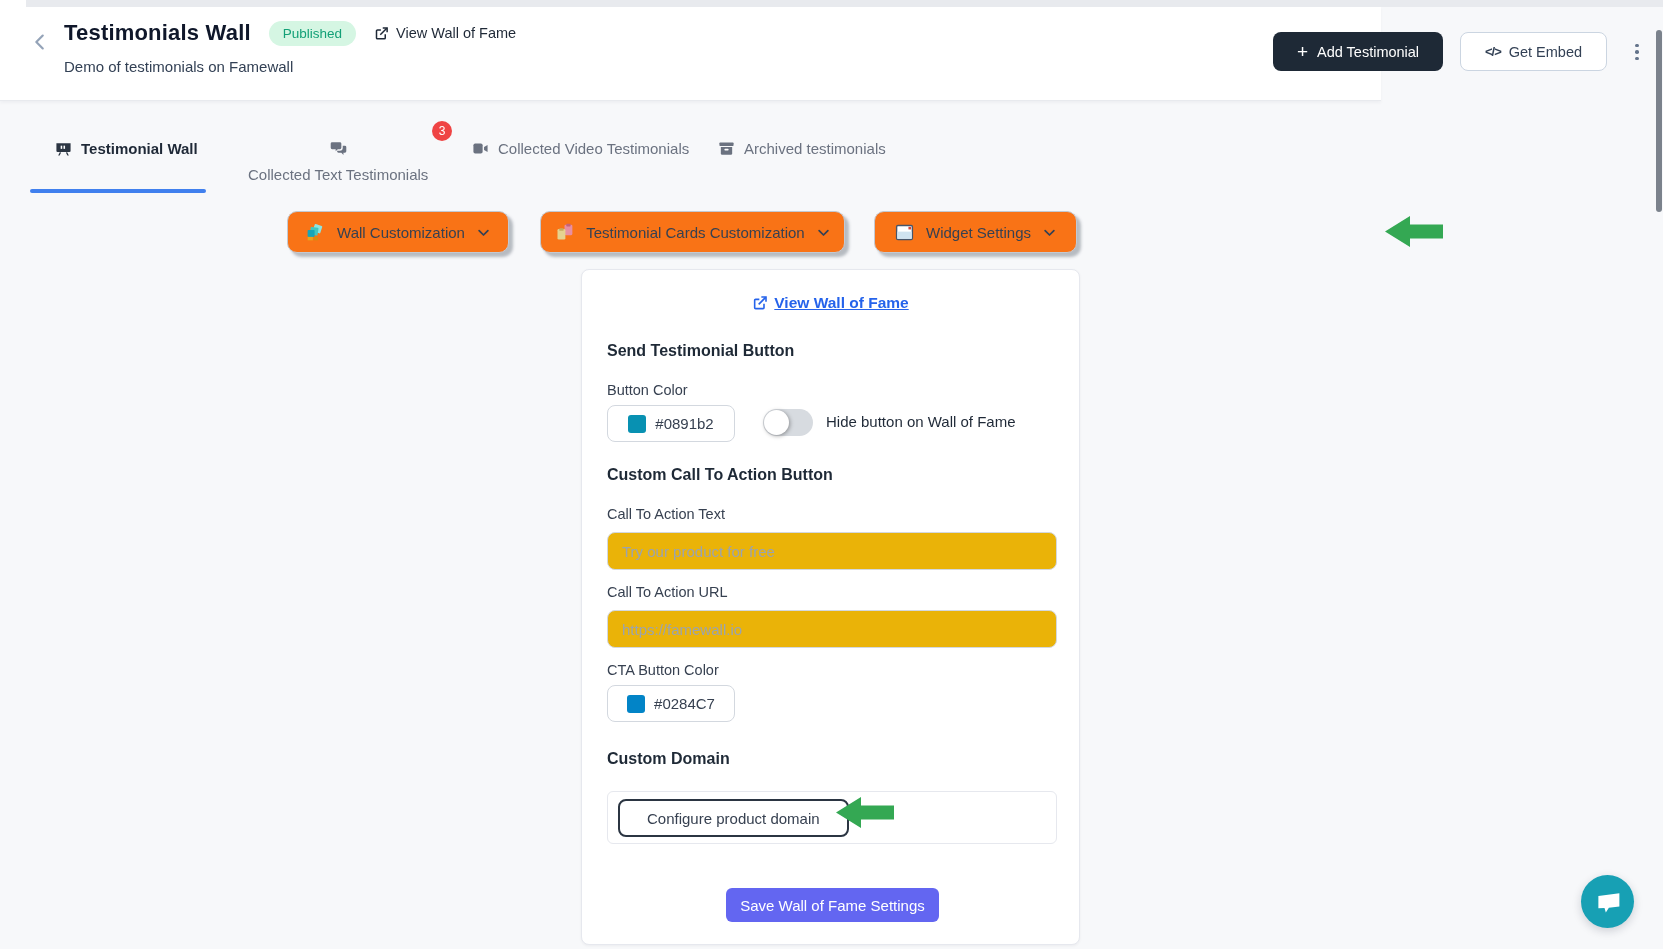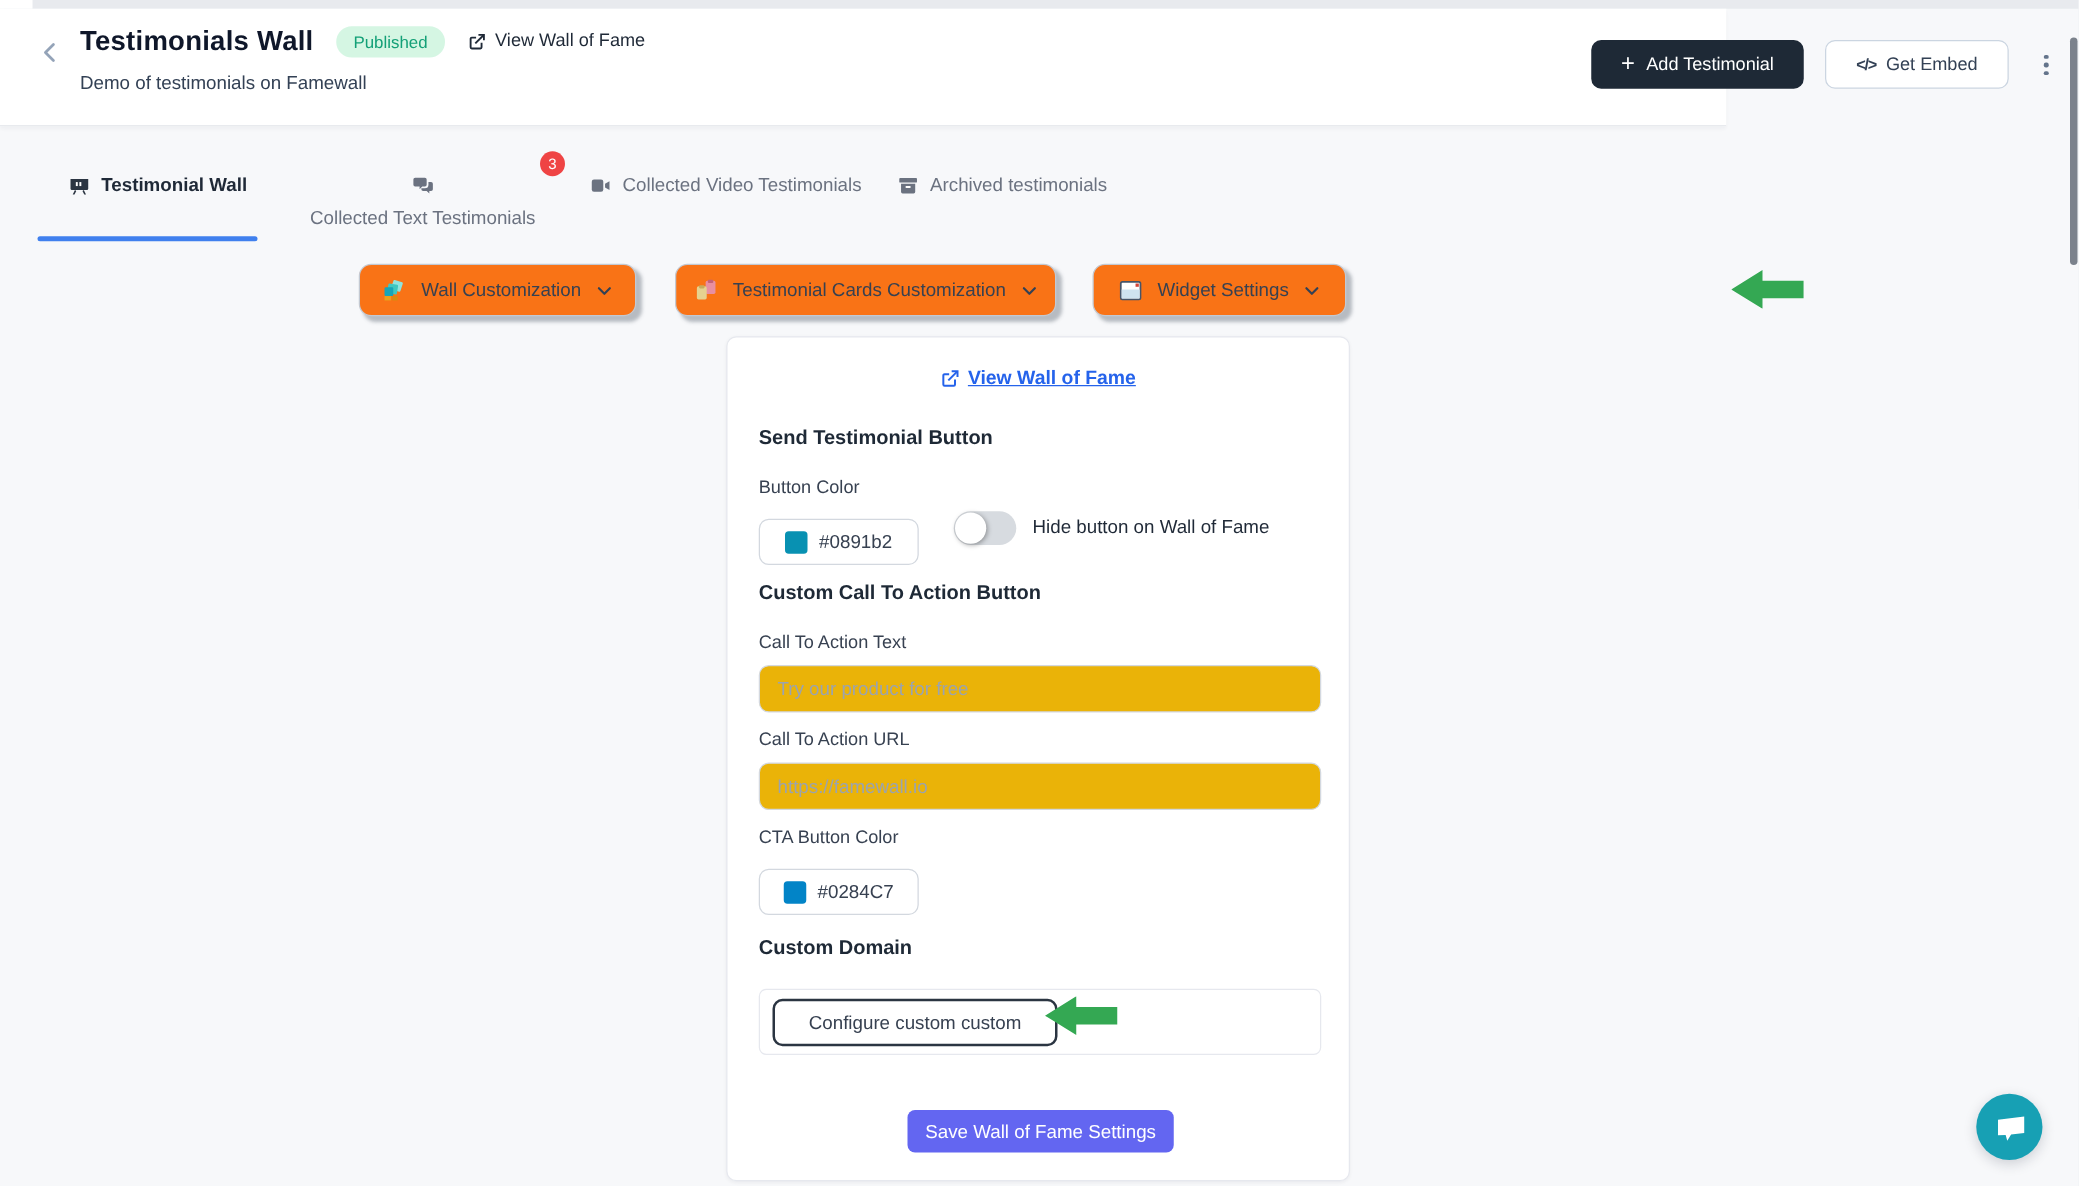--- a/index.html
+++ b/index.html
@@ -52,21 +52,21 @@
   
   .panel { position:absolute; left:581px; top:269px; width:499px; height:676px; background:#fff;
            border:1px solid #e6e8ee; border-radius:8px; box-shadow:0 1px 3px rgba(15,23,42,.05); }
   .panel-link { position:absolute; left:0; top:24px; width:100%; display:flex; justify-content:center; align-items:center;
                 gap:6px; color:#2563eb; font-size:15.5px; font-weight:bold; text-decoration:none; cursor:pointer; }
   .panel-link .ltxt { text-decoration:underline; }
   .p-heading { position:absolute; left:25px; font-size:16px; font-weight:bold; color:#1e2936; }
   .p-label { position:absolute; left:25px; font-size:14.5px; color:#374151; }
   .swatch-box { position:absolute; left:25px; width:128px; height:37px; border:1px solid #d3d8df; border-radius:8px;
                 background:#fff; display:flex; align-items:center; justify-content:center; gap:9px; font-size:15px;
-                color:#374151; cursor:pointer;margin-top:10px; }
+                color:#374151; cursor:pointer; }
   .swatch { width:18px; height:18px; border-radius:3px; }
   .swatch.teal { background:#0891b2; }
   .swatch.blue { background:#0284c7; }
   .toggle { position:absolute; left:181px; top:139px; width:50px; height:27px; border-radius:14px; background:#d7dbe0;
             cursor:pointer; }
   .toggle .knob { position:absolute; left:1px; top:1px; width:25px; height:25px; border-radius:50%; background:#fff;
                   box-shadow:1px 1px 4px rgba(0,0,0,.35); }
   .toggle-label { position:absolute; left:244px; top:143px; font-size:15px; color:#1f2937; }
   .text-input { position:absolute; left:25px; width:450px; height:38px; border:1px solid #d3d8df; border-radius:8px;
                 padding:0 14px; font-size:15px; color:#1f2937; font-family:inherit; background:#eab308; }
@@ -235,21 +235,21 @@
     <div class="p-label" style="top:314px;">Call To Action URL</div>
     <input class="text-input" style="top: 340px;" type="text" placeholder="https://famewall.io">
     <div class="p-label" style="top:392px;">CTA Button Color</div>
     <div class="swatch-box" style="top:415px;">
       <span class="swatch blue"></span>
       <span>#0284C7</span>
     </div>
 
     <h2 class="p-heading" style="top:480px;">Custom Domain</h2>
     <div class="domain-box">
-      <button class="configure-btn">Configure custom custom</button>
+      <button class="configure-btn">Configure product domain</button>
     </div>
     <svg class="arrow-green" style="left:254px; top:527px;" width="58" height="31" viewBox="0 0 58 31">
       <polygon points="0,15.5 25,0 25,8.5 58,8.5 58,22.5 25,22.5 25,31" fill="#34a853"></polygon>
     </svg>
 
     <button class="save-btn">Save Wall of Fame Settings</button>
   </section>
 
   <div class="chat-fab">
     <svg width="28" height="26" viewBox="0 0 32 28">

